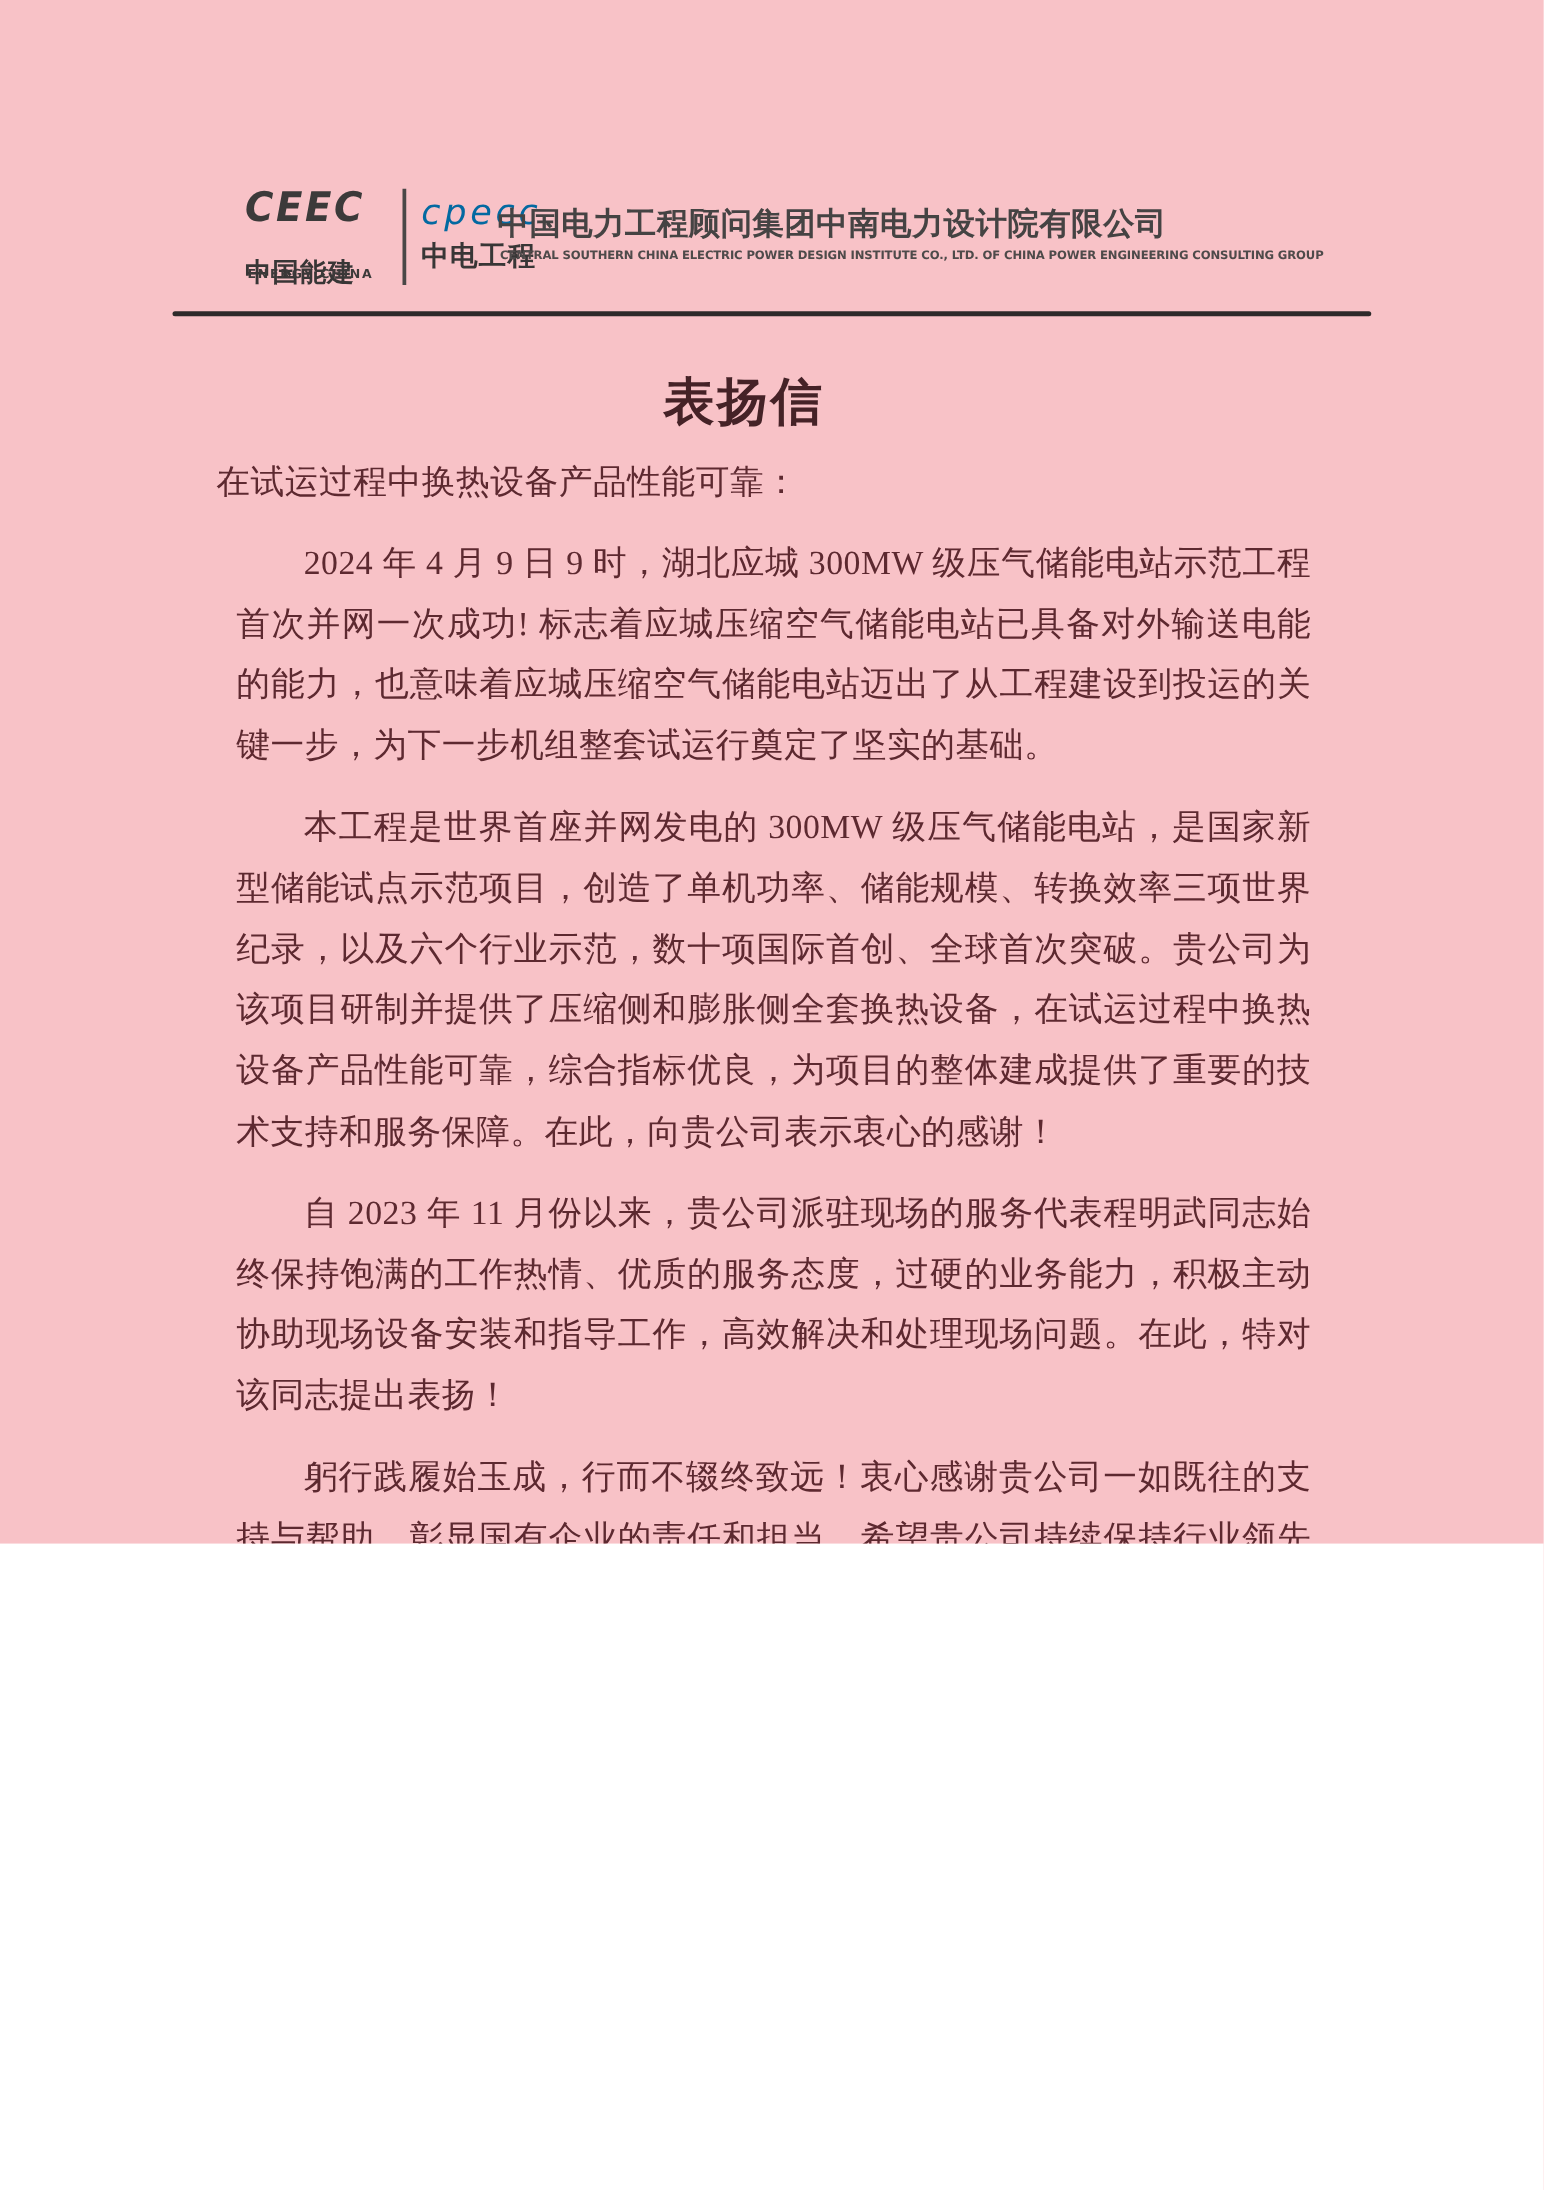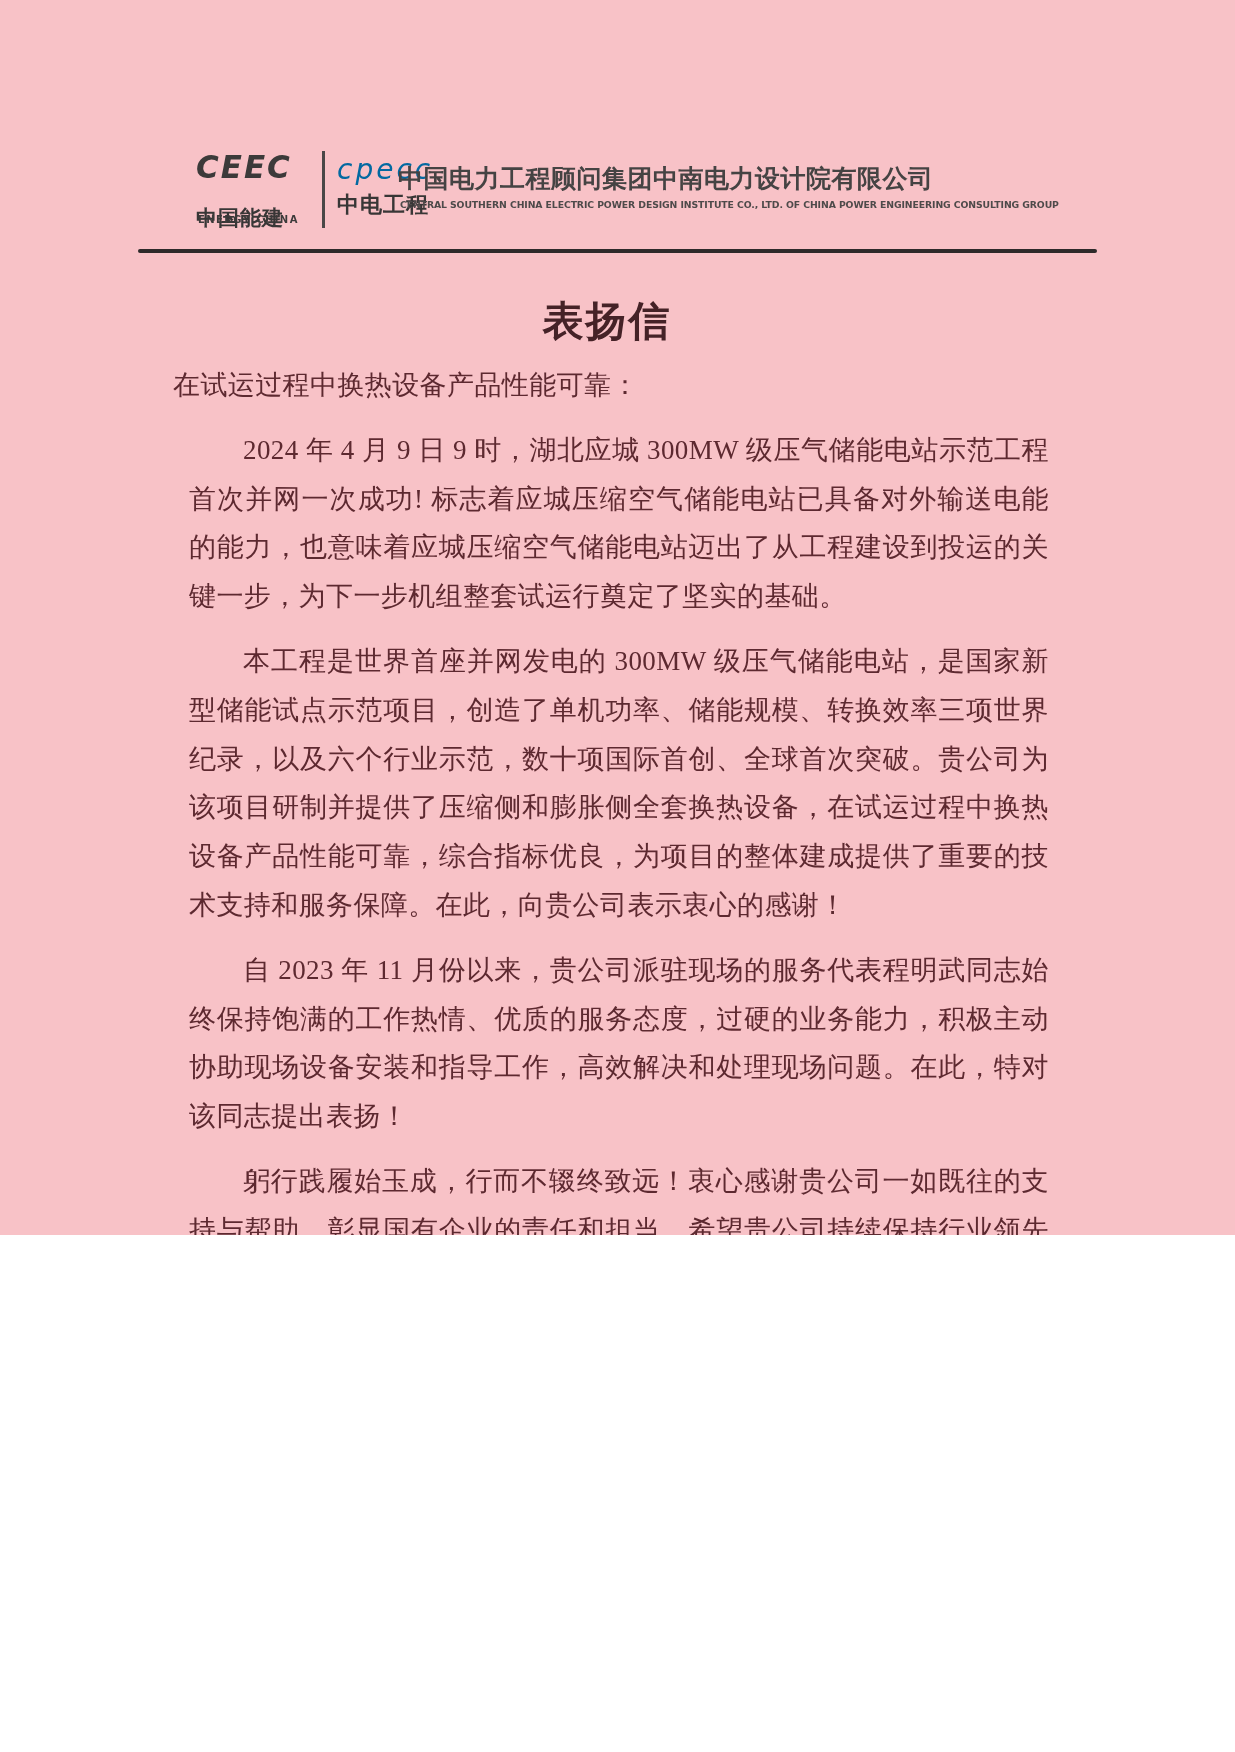--- a/index.html
+++ b/index.html
@@ -52,21 +52,21 @@
   }
   .rule{
     position:absolute;left:138px;top:249px;width:959px;height:4px;
     background:#2e2a2a;border-radius:2px;
   }
   
   .title{
     position:absolute;left:0;top:294px;width:1190px;margin:0;
     text-align:center;
     font-family:"DejaVu Sans",sans-serif;font-weight:700;
-    font-size:41px;letter-spacing:2px;color:#452227;padding-left:12px;
+    font-size:41px;letter-spacing:2px;color:#452227;
   }
   .body{
     position:absolute;left:173px;top:361px;width:892px;
     font-size:27px;line-height:48.8px;color:#5d2930;
     text-align:justify;letter-spacing:0.4px;
   }
   .body p{margin:16px;text-indent:2em;}
   .salutation{text-indent:0;}
   
   .sig{

